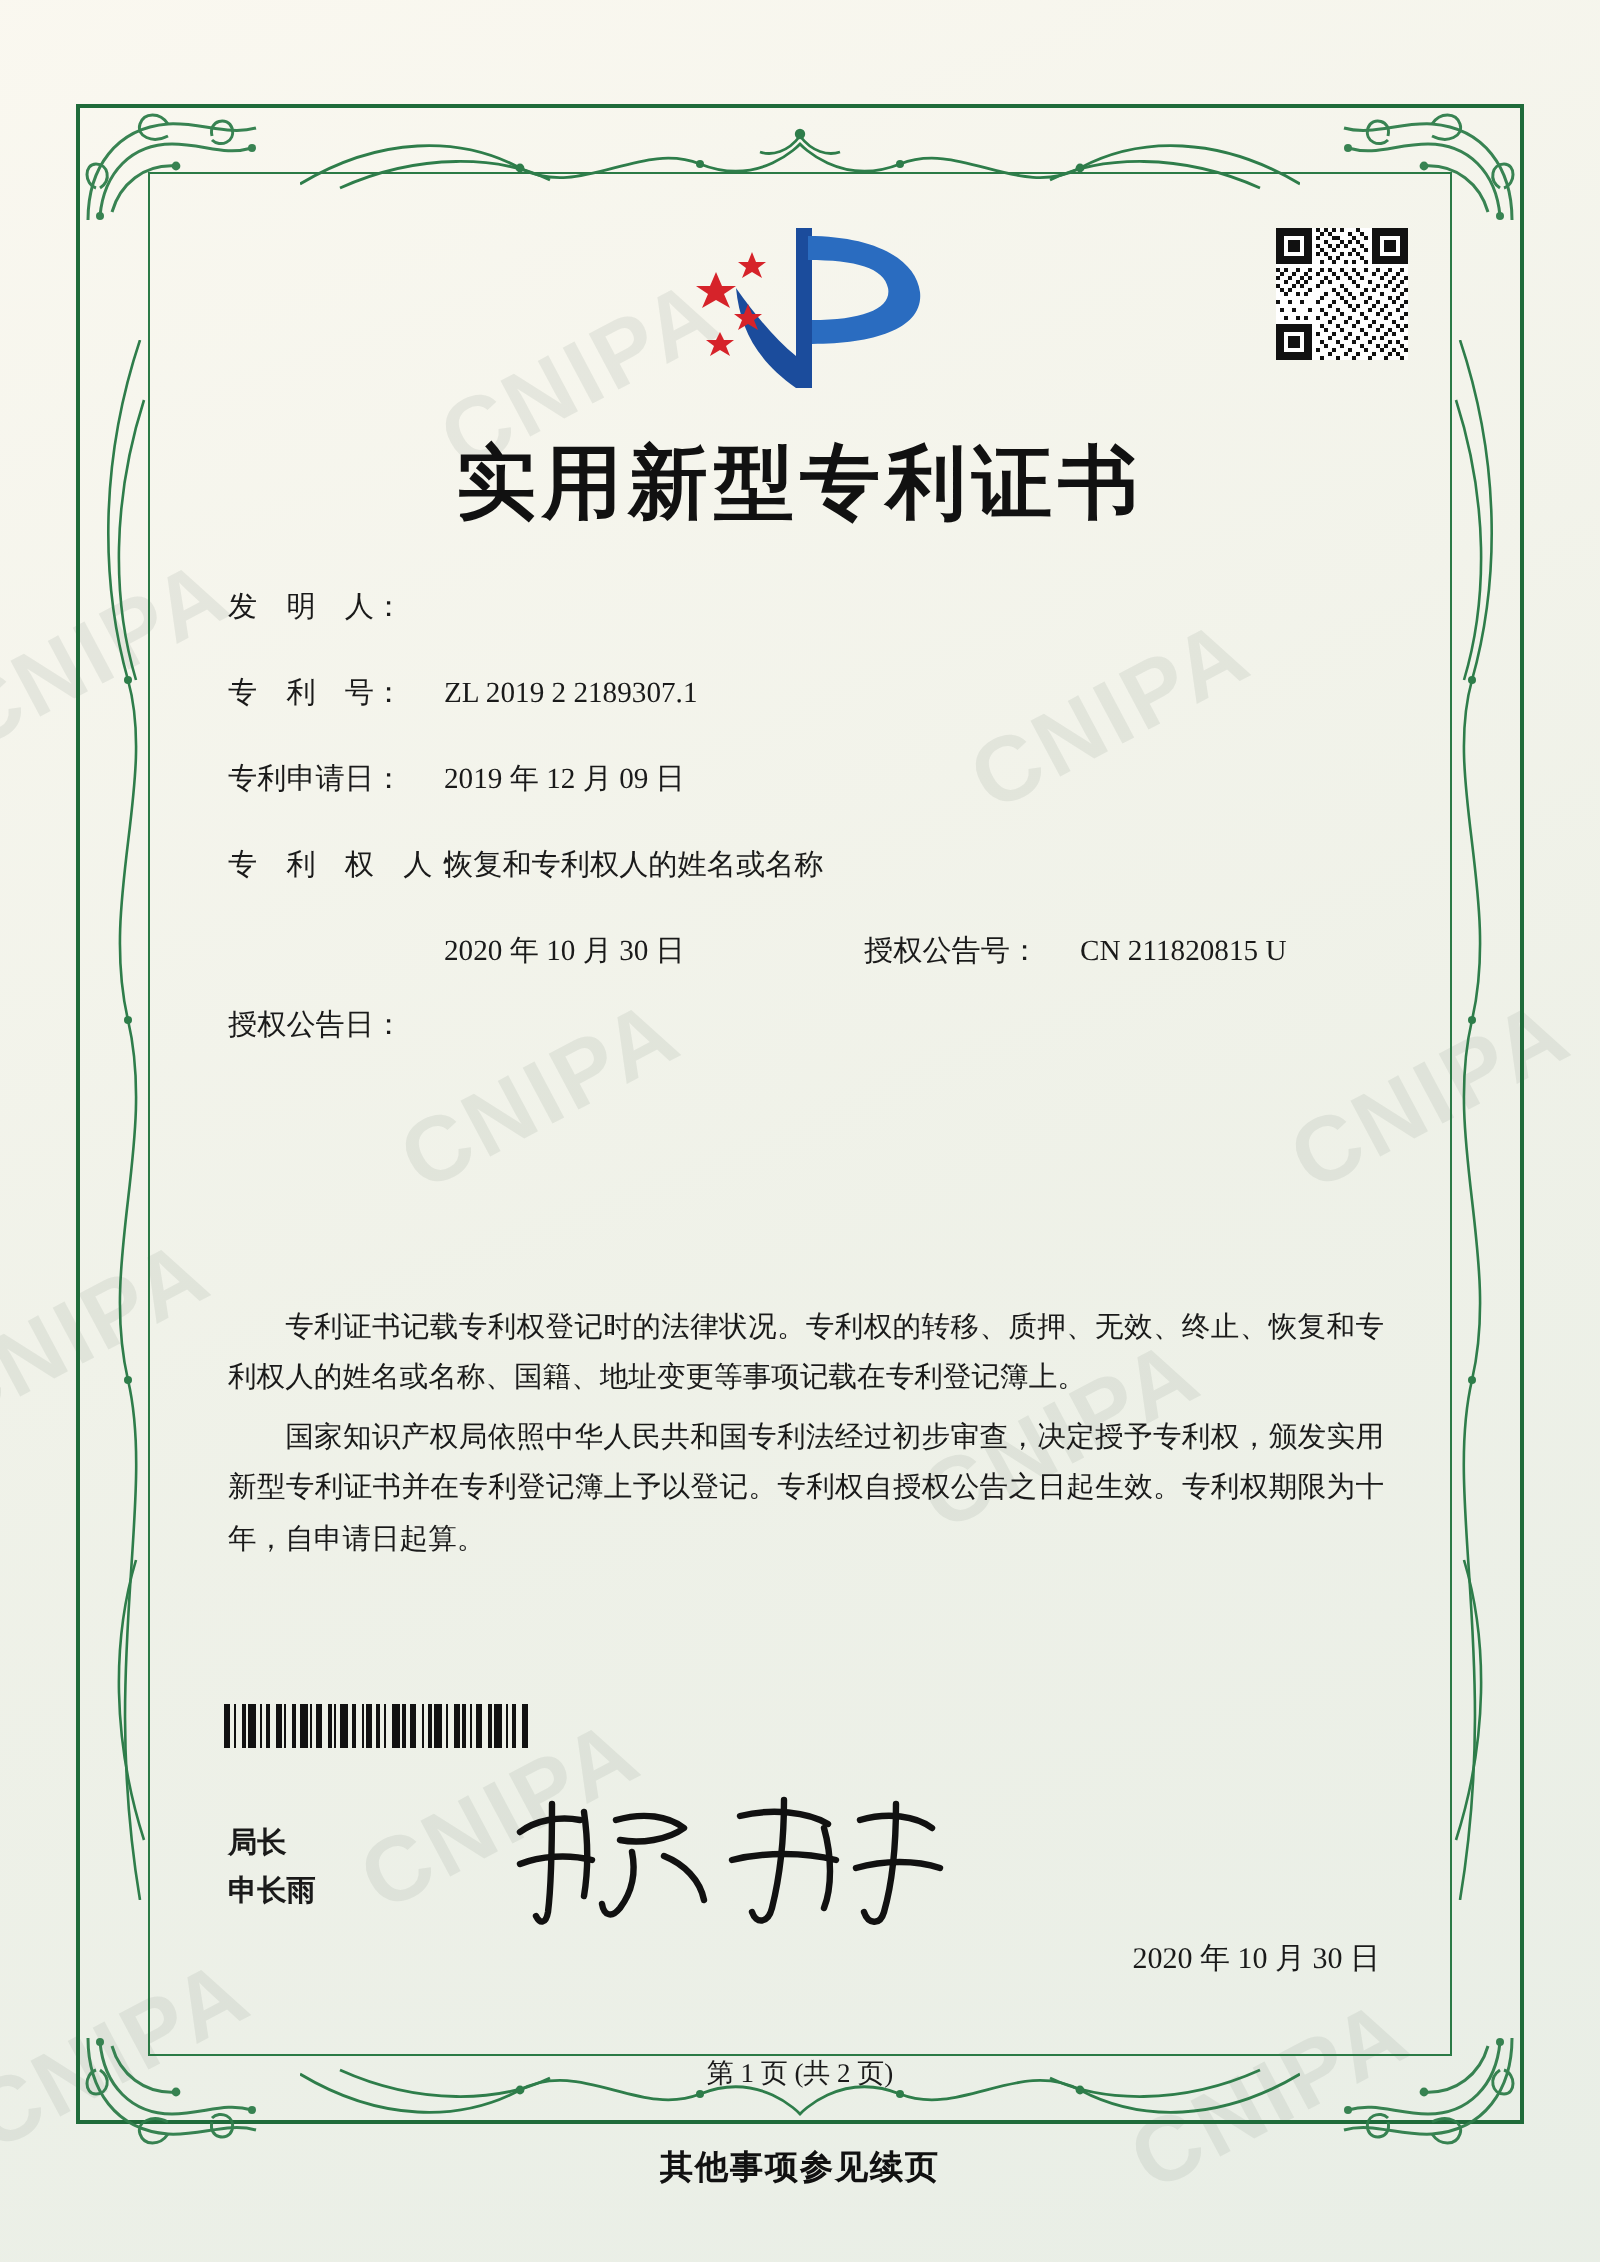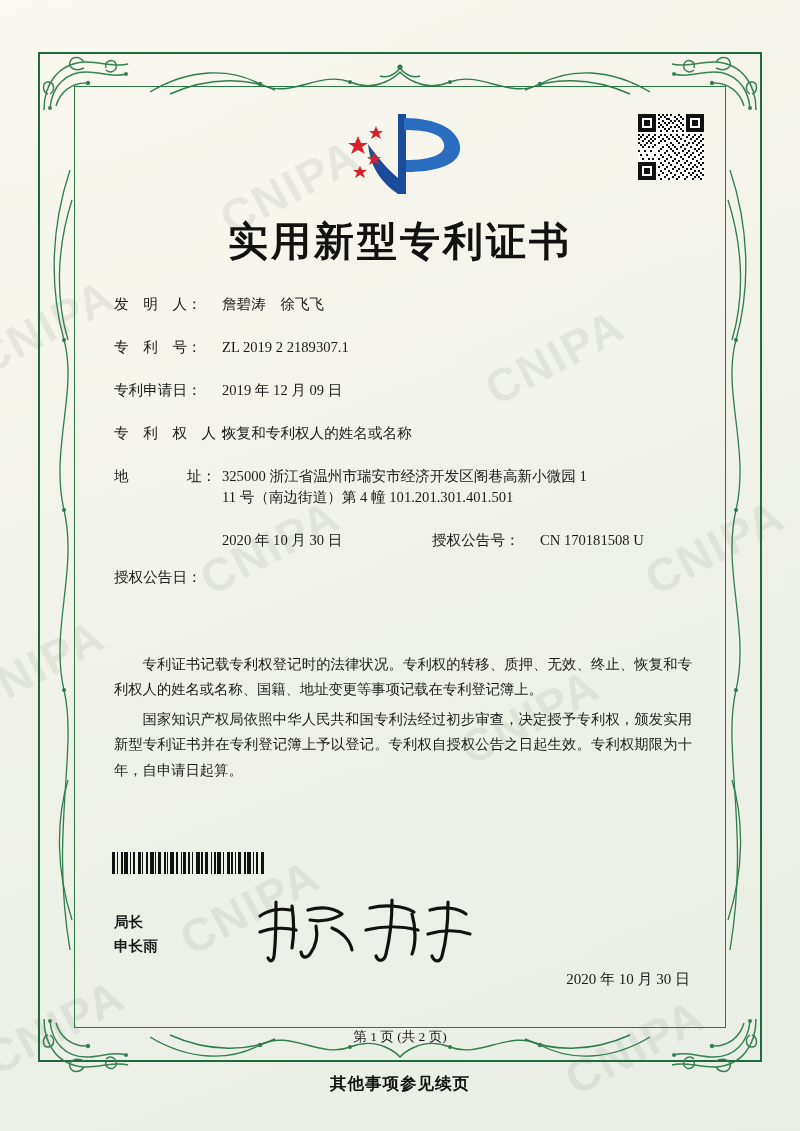--- a/index.html
+++ b/index.html
@@ -660,51 +660,43 @@
       </svg>
     </div>
 
     <div class="main-title">实用新型专利证书</div>
 
     <div class="fields">
 
 
       <div class="row">
         <span class="lbl">发　明　人：</span>
-        <span class="val">詹碧涛　徐飞飞</span>
       </div>
 
       <div class="row">
         <span class="lbl">专　利　号：</span>
         <span class="val">ZL 2019 2 2189307.1</span>
       </div>
 
       <div class="row">
         <span class="lbl">专利申请日：</span>
         <span class="val">2019 年 12 月 09 日</span>
       </div>
 
       <div class="row">
         <span class="lbl">专　利　权　人：</span>
         <span class="val">恢复和专利权人的姓名或名称</span>
       </div>
 
-      <div class="row">
-        <span class="lbl">地　　　　址：</span>
-        <span class="val">
-          <span class="l2">325000  浙江省温州市瑞安市经济开发区阁巷高新小微园 1</span>
-          <span class="l2">11 号（南边街道）第 4 幢 101.201.301.401.501</span>
-        </span>
-      </div>
 
       <div class="row two-col">
         <span class="lbl">授权公告日：</span>
         <span class="val1">2020 年 10 月 30 日</span>
         <span class="lbl2">授权公告号：</span>
-        <span class="val">CN 170181508 U</span>
+        <span class="val">CN 211820815 U</span>
       </div>
 
     </div>
 
     <div class="paras">
       <p>专利证书记载专利权登记时的法律状况。专利权的转移、质押、无效、终止、恢复和专利权人的姓名或名称、国籍、地址变更等事项记载在专利登记簿上。</p>
       <p>国家知识产权局依照中华人民共和国专利法经过初步审查，决定授予专利权，颁发实用新型专利证书并在专利登记簿上予以登记。专利权自授权公告之日起生效。专利权期限为十年，自申请日起算。</p>
     </div>
 
     <div class="barcode">

